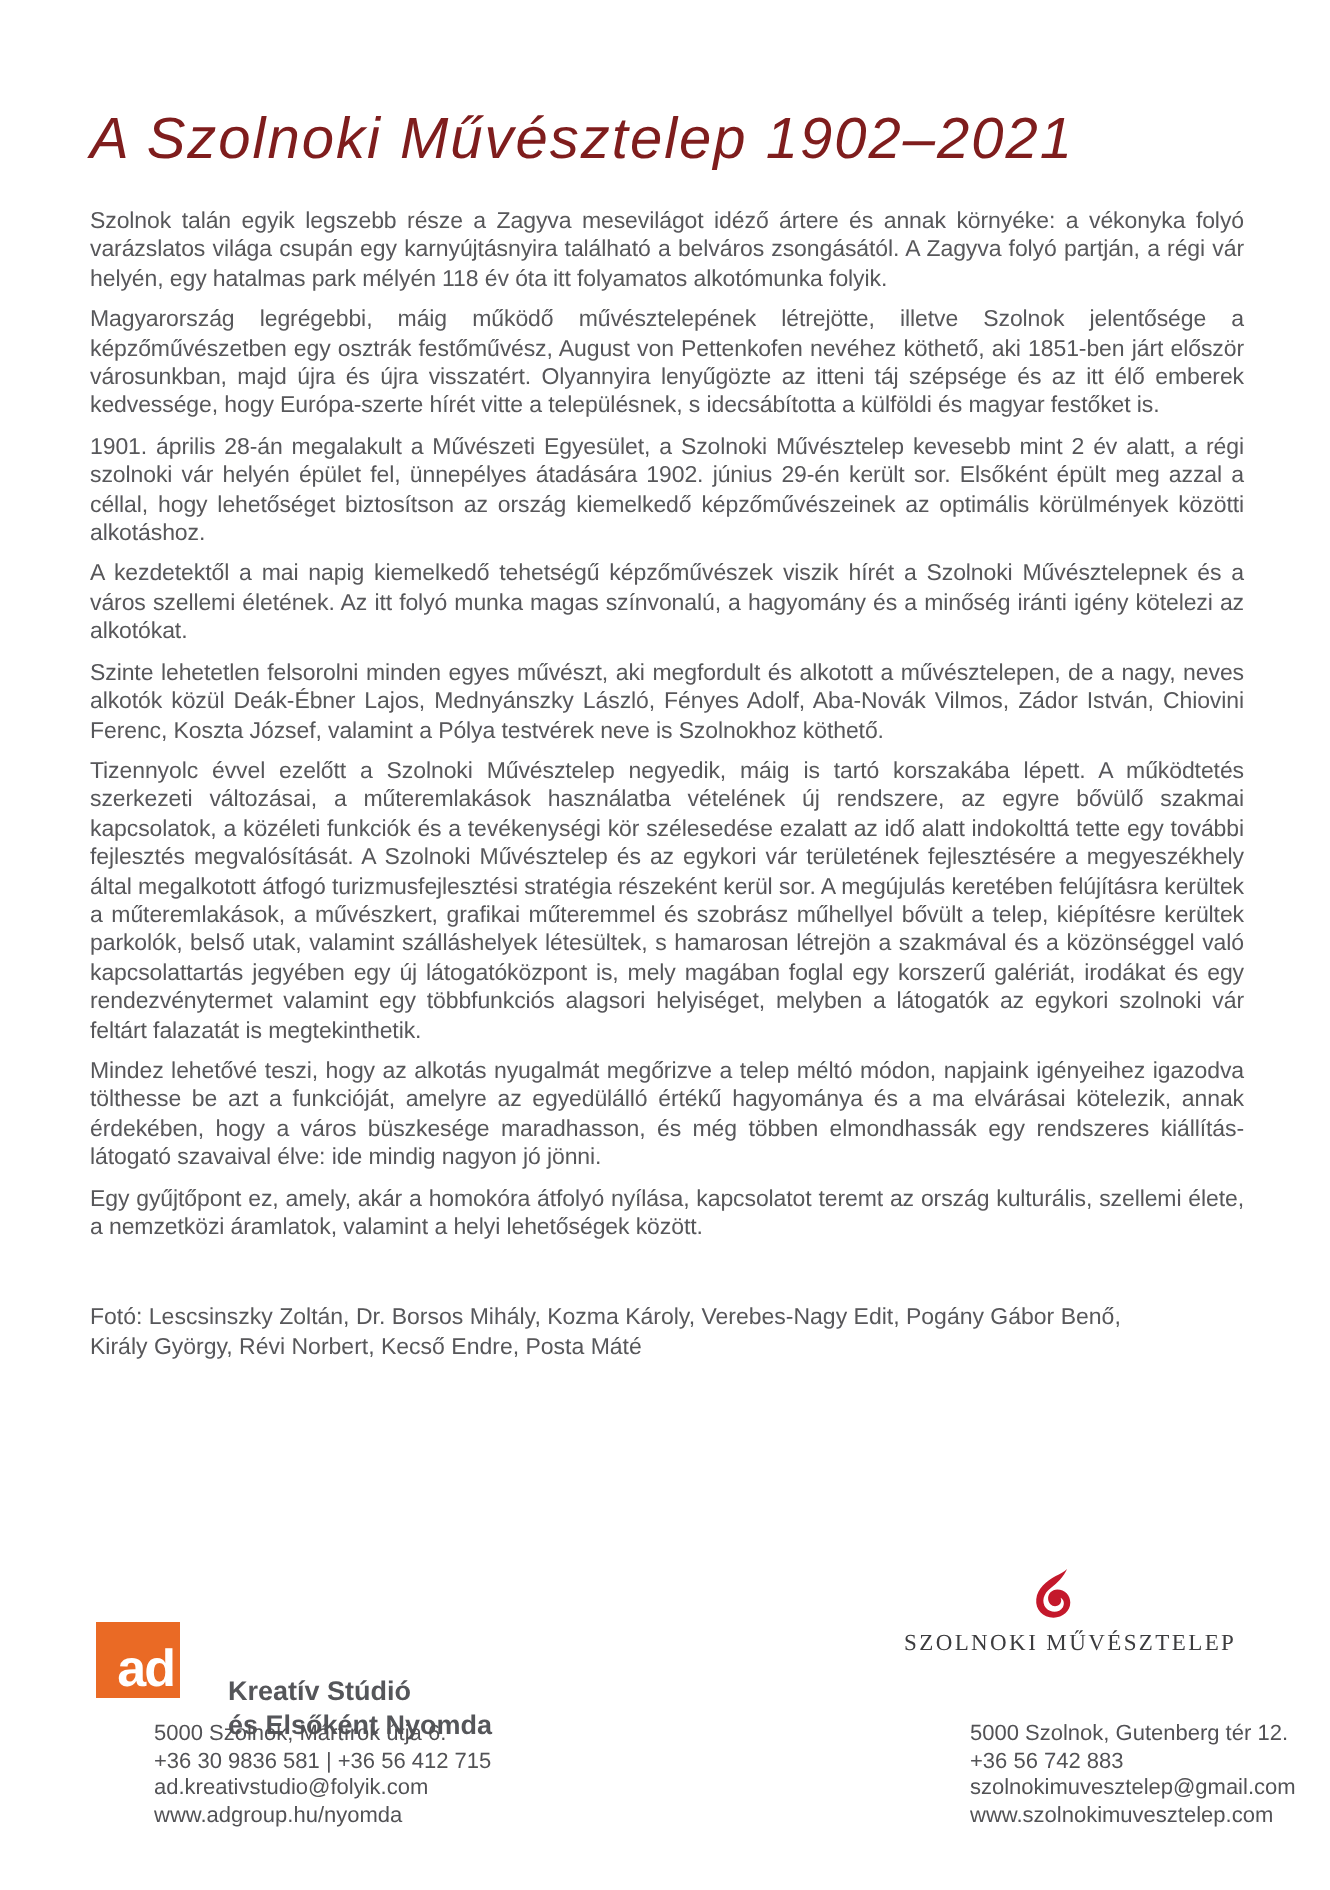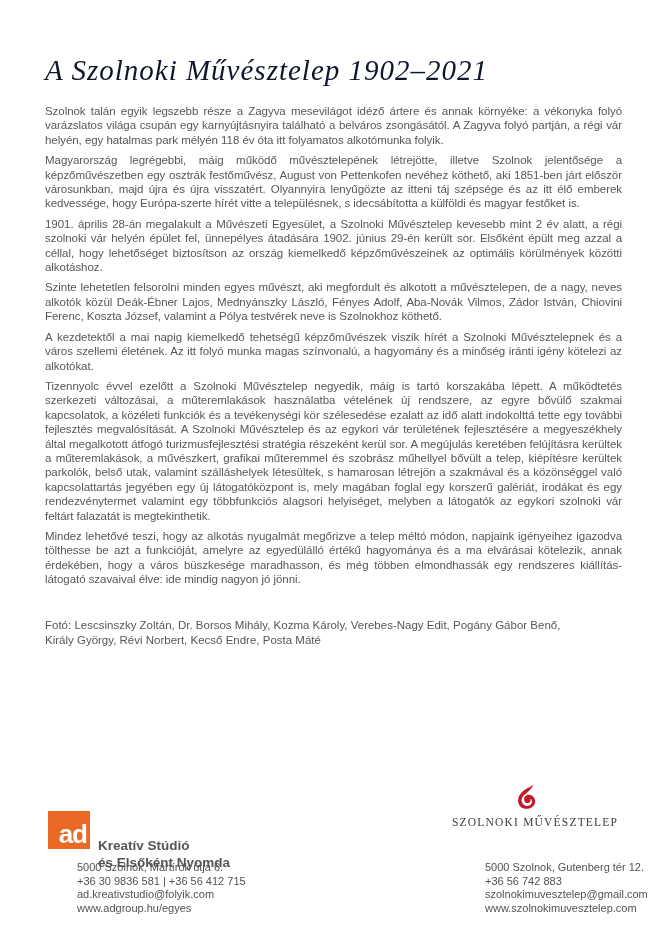--- a/index.html
+++ b/index.html
@@ -7,26 +7,26 @@
     position:relative;
     width:665px;height:945px;
     background:#ffffff;
     font-family:"Liberation Sans",sans-serif;
     overflow:hidden;
   }
   .content{
     position:absolute;left:45px;top:54px;width:577px;
   }
   .title{
-    font-family:Liberation Serif, serif;
+    font-family:Liberation Sans, sans-serif;
     font-style:italic;
     font-weight:400;
     font-size:29px;
     letter-spacing:1px;
-    color:#0f172a;
+    color:#7f1d1d;
     margin:0 0 17px 0;
     white-space:nowrap;
   }
   .bodytext p{
     margin:0 0 6px 0;
     font-size:11.5px;
     line-height:14.4px;
     letter-spacing:-0.05px;
     color:#57575a;
     text-align:justify;
@@ -35,21 +35,21 @@
     margin-top:31px;
     font-size:11.5px;
     line-height:15px;
     color:#57575a;
     text-align:left;
     width:520px;
   }
   
   .ad-logo{
     position:absolute;left:48px;top:789px;
-    display:flex;align-items:center;
+    display:flex;align-items:center;gap:16px;
   }
   .ad-box{
     width:42px;height:38px;
     background:#EA6A25;
     color:#ffffff;
     font-weight:bold;
     font-size:26px;
     line-height:1;
     display:flex;align-items:flex-end;justify-content:flex-end;
     padding:0 3px 2px 0;
@@ -94,42 +94,43 @@
 
 <div class="page">
 
   <div class="content">
     <h1 class="title">A Szolnoki Művésztelep 1902–2021</h1>
 
     <div class="bodytext">
       <p>Szolnok talán egyik legszebb része a Zagyva mesevilágot idéző ártere és annak környéke: a vékonyka folyó varázslatos világa csupán egy karnyújtásnyira található a belváros zsongásától. A Zagyva folyó partján, a régi vár helyén, egy hatalmas park mélyén 118 év óta itt folyamatos alkotómunka folyik.</p>
       <p>Magyarország legrégebbi, máig működő művésztelepének létrejötte, illetve Szolnok jelentősége a képzőművészetben egy osztrák festőművész, August von Pettenkofen nevéhez köthető, aki 1851-ben járt először városunkban, majd újra és újra visszatért. Olyannyira lenyűgözte az itteni táj szépsége és az itt élő emberek kedvessége, hogy Európa-szerte hírét vitte a településnek, s idecsábította a külföldi és magyar festőket is.</p>
       <p>1901. április 28-án megalakult a Művészeti Egyesület, a Szolnoki Művésztelep kevesebb mint 2 év alatt, a régi szolnoki vár helyén épület fel, ünnepélyes átadására 1902. június 29-én került sor. Elsőként épült meg azzal a céllal, hogy lehetőséget biztosítson az ország kiemelkedő képzőművészeinek az optimális körülmények közötti alkotáshoz.</p>
+      <p>A kezdetektől a mai napig kiemelkedő tehetségű képzőművészek viszik hírét a Szolnoki Művésztelepnek és a város szellemi életének. Az itt folyó munka magas színvonalú, a hagyomány és a minőség iránti igény kötelezi az alkotókat.</p>
       <p>Szinte lehetetlen felsorolni minden egyes művészt, aki megfordult és alkotott a művésztelepen,  de a nagy, neves alkotók közül Deák-Ébner Lajos, Mednyánszky László, Fényes Adolf, Aba-Novák Vilmos, Zádor István, Chiovini Ferenc, Koszta József, valamint a Pólya testvérek neve is Szolnokhoz köthető.</p>
-      <p>A kezdetektől a mai napig kiemelkedő tehetségű képzőművészek viszik hírét a Szolnoki Művésztelepnek és a város szellemi életének. Az itt folyó munka magas színvonalú, a hagyomány és a minőség iránti igény kötelezi az alkotókat.</p>
       <p>Tizennyolc évvel ezelőtt a Szolnoki Művésztelep negyedik, máig is tartó korszakába lépett. A működtetés szerkezeti változásai, a műteremlakások használatba vételének új rendszere, az egyre bővülő szakmai kapcsolatok, a közéleti funkciók és a tevékenységi kör szélesedése ezalatt az idő alatt indokolttá tette egy további fejlesztés megvalósítását. A Szolnoki Művésztelep és az egykori vár területének fejlesztésére a megyeszékhely által megalkotott átfogó turizmusfejlesztési stratégia részeként kerül sor. A megújulás keretében felújításra kerültek a műteremlakások, a művészkert, grafikai műteremmel és szobrász műhellyel bővült a telep, kiépítésre kerültek parkolók, belső utak, valamint szálláshelyek létesültek, s hamarosan létrejön a szakmával és a közönséggel való kapcsolattartás jegyében egy új látogatóközpont is, mely magában foglal egy korszerű galériát, irodákat és egy rendezvénytermet valamint egy többfunkciós alagsori helyiséget, melyben a látogatók az egykori szolnoki vár feltárt falazatát is megtekinthetik.</p>
       <p>Mindez lehetővé teszi, hogy az alkotás nyugalmát megőrizve a telep méltó módon, napjaink igényeihez igazodva tölthesse be azt a funkcióját, amelyre az egyedülálló értékű hagyománya és a ma elvárásai kötelezik, annak érdekében, hogy a város büszkesége maradhasson, és még többen elmondhassák egy rendszeres kiállítás-látogató szavaival élve: ide mindig nagyon jó jönni.</p>
+      <p>Egy gyűjtőpont ez, amely, akár a homokóra átfolyó nyílása, kapcsolatot teremt az ország kulturális, szellemi élete, a nemzetközi áramlatok, valamint a helyi lehetőségek között.</p>
     </div>
 
     <div class="credit">Fotó: Lescsinszky Zoltán, Dr. Borsos Mihály, Kozma Károly, Verebes-Nagy Edit, Pogány Gábor Benő, Király György, Révi Norbert, Kecső Endre, Posta Máté</div>
   </div>
 
   <div class="ad-logo">
     <div class="ad-box">ad</div>
     <div class="ad-wordmark">
       <div>Kreatív Stúdió</div>
       <div>és Elsőként Nyomda</div>
     </div>
   </div>
 
   <div class="contact contact-left">
     <div>5000 Szolnok, Mártírok útja 6.</div>
     <div>+36 30 9836 581  |  +36 56 412 715</div>
     <div>ad.kreativstudio@folyik.com</div>
-    <div>www.adgroup.hu/egyes</div>
+    <div>www.adgroup.hu/nyomda</div>
   </div>
 
   <div class="smt-logo">
     <svg class="smt-icon" width="27" height="27" viewBox="0 0 100 100" aria-hidden="true">
       <path fill="#C4182B" d="M76,2
         C70,16 58,28 46,37
         C32,47 28,63 37,74
         C46,84 62,83 68,73
         C72,66 70,58 64,55
         C67,61 64,68 58,70

